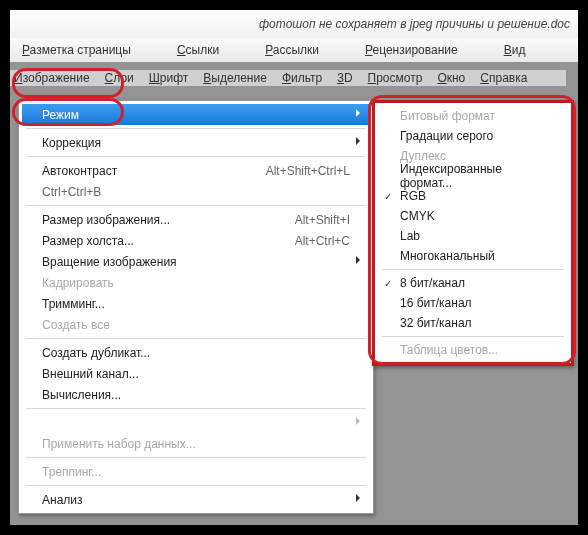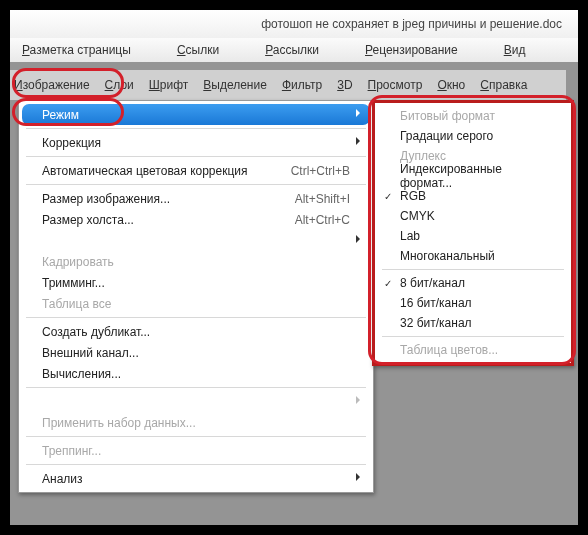--- a/index.html
+++ b/index.html
@@ -1,29 +1,29 @@
 <!DOCTYPE html>
 <html><head>
 <meta charset="utf-8">
 <style>
   * { box-sizing: border-box; margin: 0; padding: 0; font-family: "Segoe UI", Tahoma, sans-serif; font-size: 12px; }
   body { width: 588px; height: 535px; background: #000; overflow: hidden; }
   .frame { position: absolute; left: 10px; top: 10px; right: 10px; bottom: 10px; background: #949494; }
-  .titlebar { position: absolute; top: 0; left: 0; right: 0; height: 28px; background: linear-gradient(#fff,#f0f0f0); display: flex; align-items: center; justify-content: flex-end; padding: 0 16px; }
+  .titlebar { position: absolute; top: 0; left: 0; right: 0; height: 28px; background: linear-gradient(#fff,#f0f0f0); display: flex; align-items: center; justify-content: flex-end; padding: 0 8px; font-style: italic; }
   .title { color: #444; overflow: hidden; white-space: nowrap; }
   .wordmenu { position: absolute; top: 28px; left: 0; right: 0; height: 24px; background: linear-gradient(#fbfbfb,#e9e9e9); display: flex; align-items: center; padding: 0 12px; gap: 46px; color: #333; }
   .wordmenu span { text-decoration: underline; text-decoration-color: transparent; }
   .wordmenu span::first-letter { text-decoration: underline; }
-  .psbar { position: absolute; top: 60px; left: 0; right: 12px; height: 30px; background: #d0d0d0; display: flex; align-items: center; padding: 0 4px; gap: 15px; color: #333; }
+  .psbar { position: absolute; top: 60px; left: 0; right: 12px; height: 16px; background: #d0d0d0; display: flex; align-items: center; padding: 0 4px; gap: 15px; color: #333; }
   .psbar span { text-decoration: underline; text-decoration-color: transparent; }
   .psbar span::first-letter { text-decoration: underline; }
   .psbar .hl { position: relative; }
   .annot1 { position: absolute; border: 3px solid #d3202a; border-radius: 14px; }
   .dropdown { position: absolute; top: 90px; left: 8px; width: 356px; background: #fff; border: 1px solid #999; box-shadow: 1px 2px 4px rgba(0,0,0,.35); padding: 3px; }
-  .mi { display: flex; align-items: center; height: 21px; padding: 0 20px 0 20px; color: #222; position: relative; border-radius: 7px; }
+  .mi { display: flex; align-items: center; height: 21px; padding: 0 20px 0 20px; color: #222; position: relative; }
   .mi.disabled { color: #a8a8a8; }
   .mi.sel { background: linear-gradient(#3c9df0,#1a78d6); color: #fff; }
   .mi .lbl { flex: 1; }
   .mi .sc { color: #666; }
   .mi .arrow { position: absolute; right: 6px; top: 5px; border: 4px solid transparent; border-left-color: #333; }
   .mi.sel .arrow { border-left-color: #fff; }
   .sep { height: 1px; background: #d8d8d8; margin: 3px 4px; }
   .submenu { position: absolute; top: 90px; left: 362px; width: 202px; background: #fff; border: 3px solid #b91c1c; box-shadow: 1px 2px 4px rgba(0,0,0,.35); padding: 3px; }
   .submenu .mi { padding-left: 22px; height: 20px; }
   .check { position: absolute; left: 6px; font-size: 10px; color: #333; }
@@ -61,43 +61,47 @@
         <span class="lbl">Режим</span>
         <span class="arrow"></span>
       </div>
     <div class="sep"></div>
     <div class="mi">
         <span class="lbl">Коррекция</span>
         <span class="arrow"></span>
       </div>
     <div class="sep"></div>
     <div class="mi">
-        <span class="lbl">Автоматическая цветовая коррекция</span>
+        <span class="lbl">Автоконтраст</span>
+        <span class="sc">Alt+Shift+Ctrl+L</span>
+      </div>
+    <div class="mi">
         <span class="sc">Ctrl+Ctrl+B</span>
       </div>
     <div class="sep"></div>
     <div class="mi">
         <span class="lbl">Размер изображения...</span>
         <span class="sc">Alt+Shift+I</span>
       </div>
     <div class="mi">
         <span class="lbl">Размер холста...</span>
         <span class="sc">Alt+Ctrl+C</span>
       </div>
     <div class="mi">
+        <span class="lbl">Вращение изображения</span>
         <span class="arrow"></span>
       </div>
     <div class="mi disabled">
         <span class="lbl">Кадрировать</span>
       </div>
     <div class="mi">
         <span class="lbl">Тримминг...</span>
       </div>
     <div class="mi disabled">
-        <span class="lbl">Таблица все</span>
+        <span class="lbl">Создать все</span>
       </div>
     <div class="sep"></div>
     <div class="mi">
         <span class="lbl">Создать дубликат...</span>
       </div>
     <div class="mi">
         <span class="lbl">Внешний канал...</span>
       </div>
     <div class="mi">
         <span class="lbl">Вычисления...</span>

